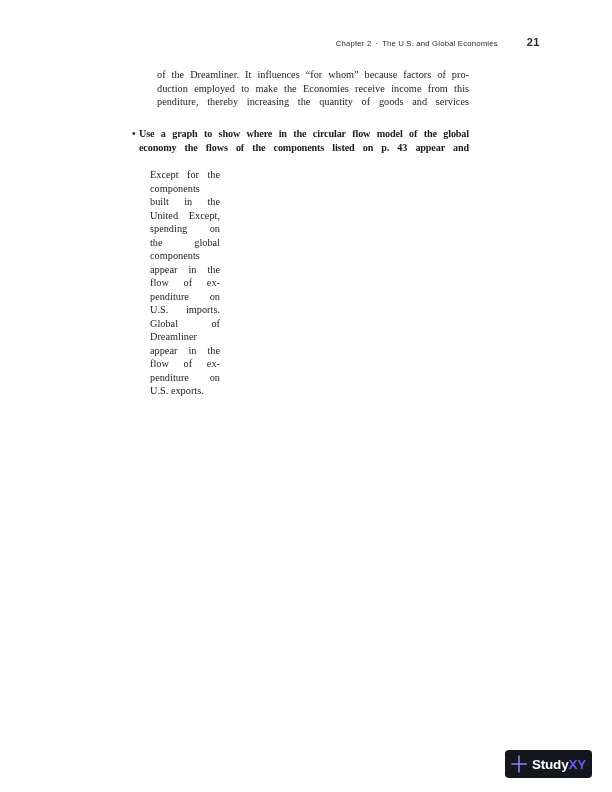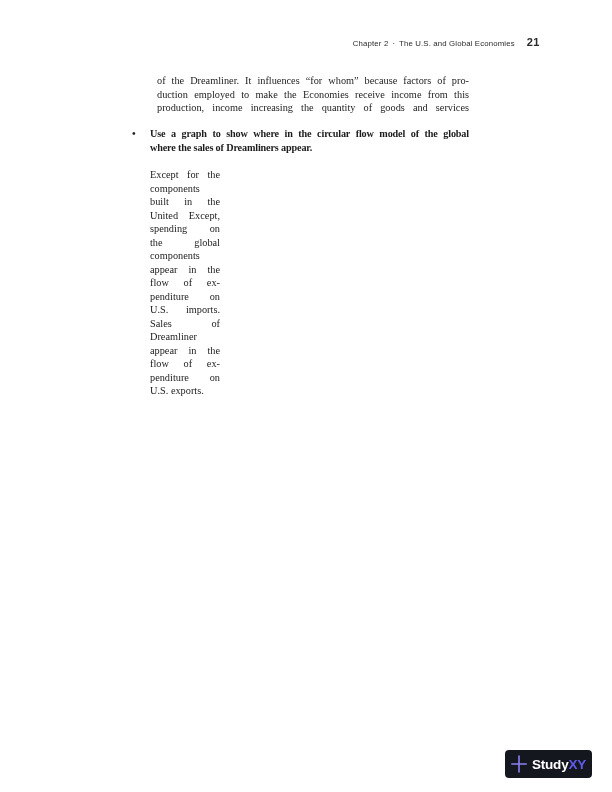--- a/index.html
+++ b/index.html
@@ -27,29 +27,29 @@
   }
   .running-head .head-text {
     font-size: 7.8px;
     letter-spacing: 0.15px;
     white-space: nowrap;
   }
   .running-head .head-sep { font-size: 7.8px; padding: 0 4px; }
   .running-head .page-num {
     font-size: 11px;
     font-weight: bold;
-    margin-left: 12px;
+    margin-left: 29px;
     letter-spacing: 0.5px;
   }
 
   
   .para {
     position: absolute;
     left: 157px;
-    top: 74px;
+    top: 68px;
     width: 312px;
     font-size: 10.3px;
     line-height: 13.5px;
   }
   .jline {
     text-align: justify;
     text-align-last: justify;
     white-space: normal;
   }
   .jline.last { text-align-last: left; }
@@ -63,21 +63,21 @@
   }
   .bullet-marker {
     position: absolute;
     left: 0;
     top: 0;
     font-size: 10.5px;
     line-height: 13.6px;
     font-weight: bold;
   }
   .bullet-text {
-    margin-left: 18px;
+    margin-left: 7px;
     font-size: 10.2px;
     line-height: 13.6px;
     font-weight: bold;
     letter-spacing: -0.15px;
   }
 
   
   .answer-col {
     position: absolute;
     left: 150px;
@@ -123,44 +123,44 @@
   <div class="running-head">
     <span class="head-text">Chapter 2</span>
     <span class="head-sep">·</span>
     <span class="head-text">The U.S. and Global Economies</span>
     <span class="page-num">21</span>
   </div>
 
   <div class="para">
     <div class="jline">of the Dreamliner. It influences “for whom” because factors of pro-</div>
     <div class="jline">duction employed to make the Economies receive income from this</div>
-    <div class="jline">production, income increasing the quantity of goods and services</div>
+    <div class="jline">penditure, thereby increasing the quantity of goods and services</div>
   </div>
 
   <div class="bullet-block">
     <span class="bullet-marker">•</span>
     <div class="bullet-text">
       <div class="jline">Use a graph to show where in the circular flow model of the global</div>
-      <div class="jline last">where the sales of Dreamliners appear.</div>
+      <div class="jline">economy the flows of the components listed on p. 43 appear and</div>
     </div>
   </div>
 
   <div class="answer-col">
     <div class="jline">Except for the</div>
     <div class="jline">components</div>
     <div class="jline">built in the</div>
     <div class="jline">United Except,</div>
     <div class="jline">spending on</div>
     <div class="jline">the global</div>
     <div class="jline">components</div>
     <div class="jline">appear in the</div>
     <div class="jline">flow of ex-</div>
     <div class="jline">penditure on</div>
     <div class="jline">U.S. imports.</div>
-    <div class="jline">Sales of</div>
+    <div class="jline">Global of</div>
     <div class="jline">Dreamliner</div>
     <div class="jline">appear in the</div>
     <div class="jline">flow of ex-</div>
     <div class="jline">penditure on</div>
     <div class="jline last">U.S. exports.</div>
   </div>
 
   <div class="brand-badge" style="background: rgb(21, 23, 31);">
     <svg class="plus-icon" viewBox="0 0 16 18" xmlns="http://www.w3.org/2000/svg">
       <line x1="8" y1="1" x2="8" y2="17" stroke="#8b80f3" stroke-width="1.6" stroke-linecap="round"></line>

